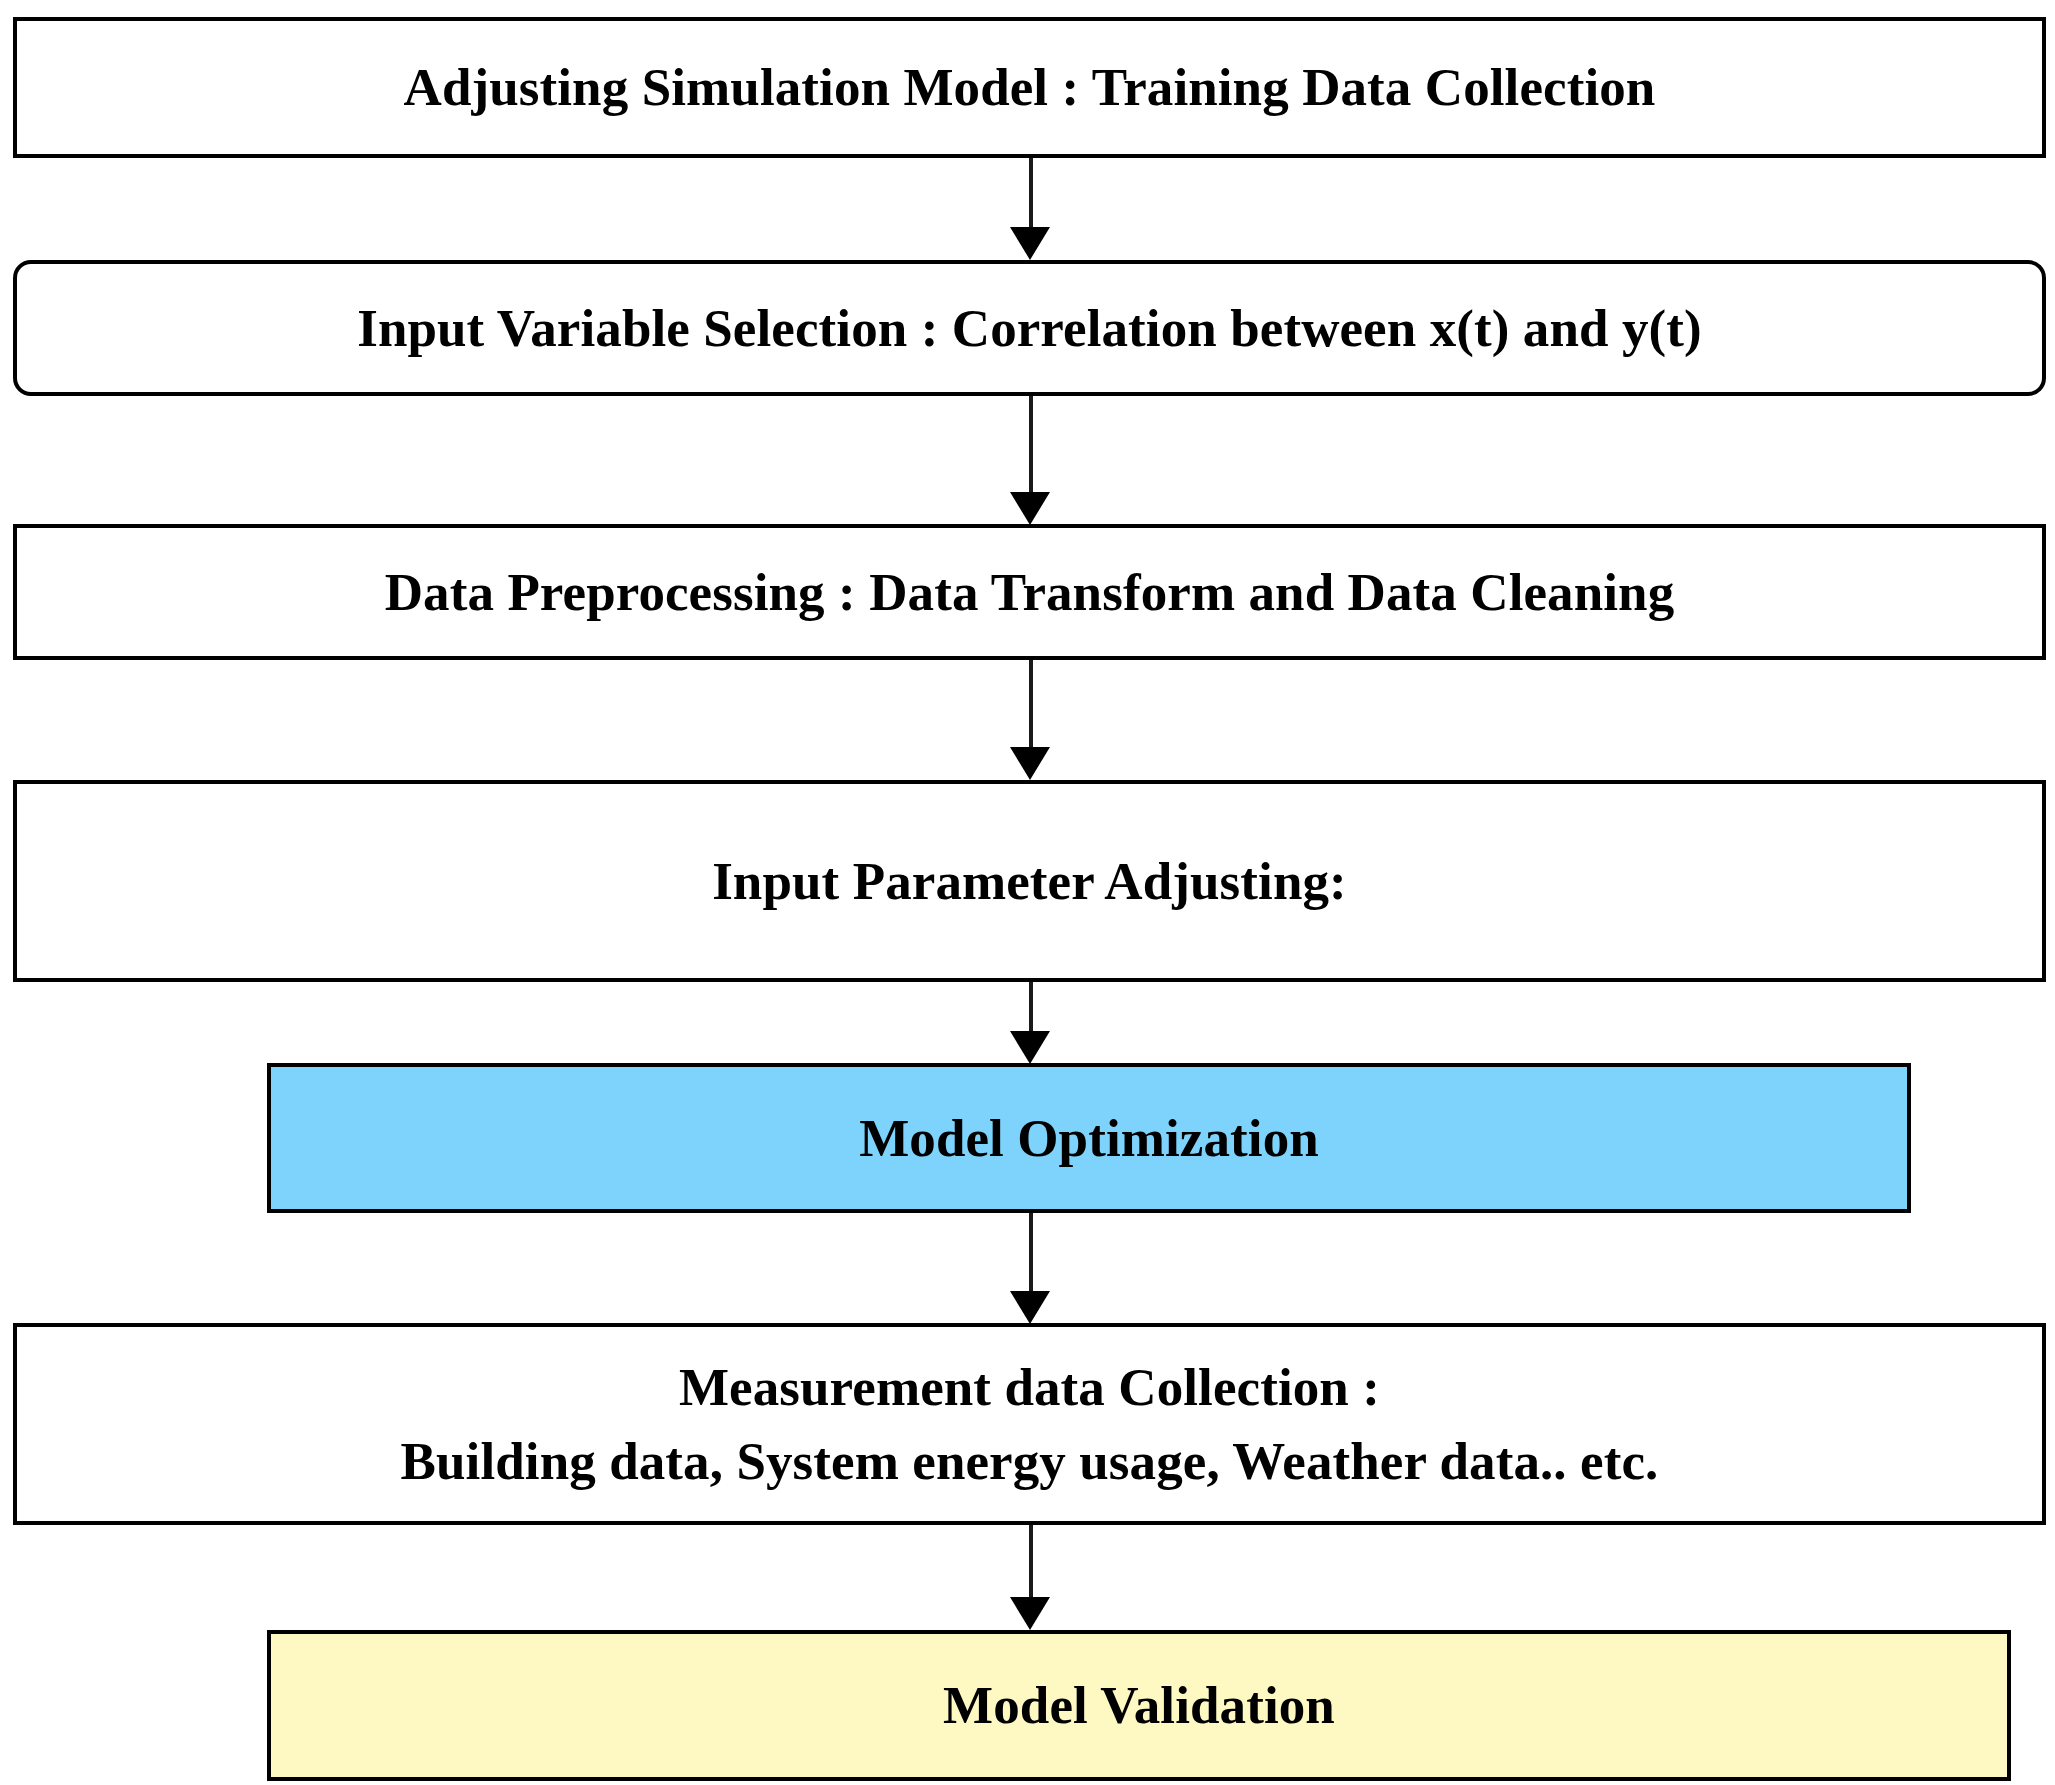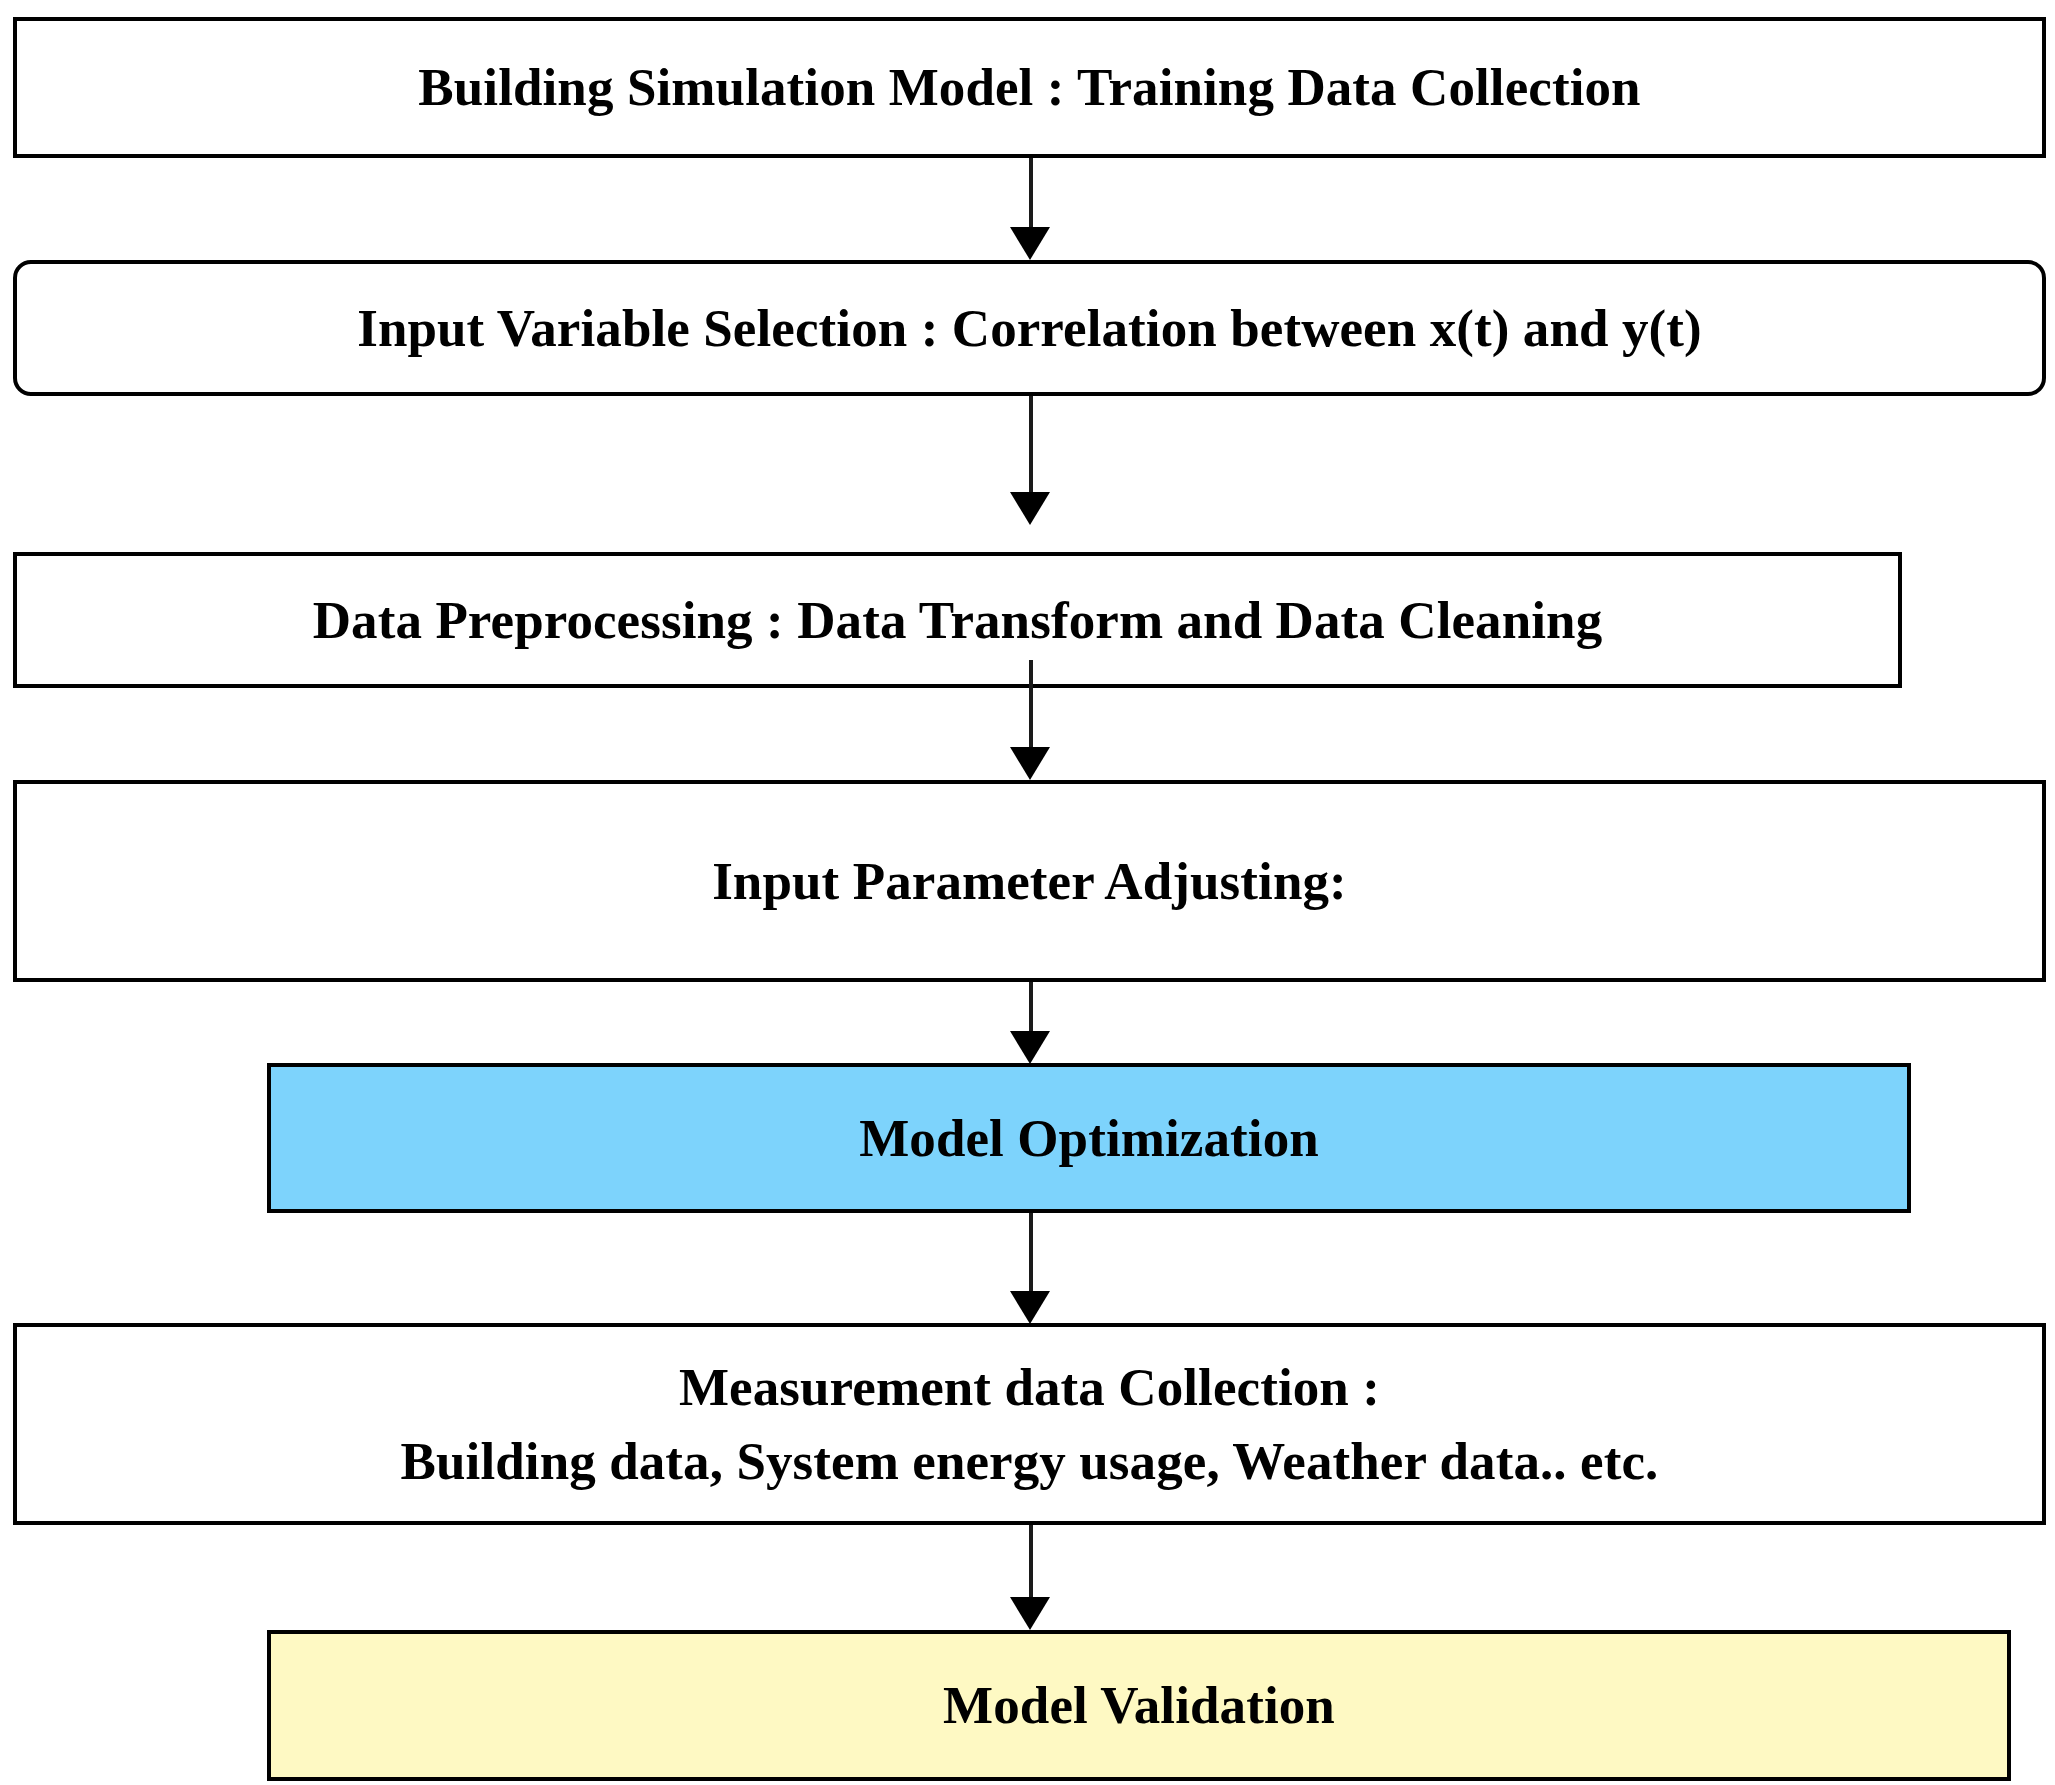--- a/index.html
+++ b/index.html
@@ -42,21 +42,21 @@
   }
   .bold {
     font-weight: 700;
   }
   .reg {
     font-weight: 700;
   }
   
   #node-1 { left: 13px;  top: 17px;   width: 2033px; height: 141px; }
   #node-2 { left: 13px;  top: 260px;  width: 2033px; height: 136px; border-radius: 18px; }
-  #node-3 { left: 13px;  top: 552px;  width: 1889px; height: 136px; justify-content: center; }
+  #node-3 { left: 13px;  top: 524px;  width: 2033px; height: 136px; justify-content: center; }
   #node-4 { left: 13px;  top: 780px; width: 2033px; height: 202px; }
   #node-5 { left: 267px; top: 1063px; width: 1644px; height: 150px;
             background: #7dd3fc; }
   #node-6 { left: 13px;  top: 1323px; width: 2033px; height: 202px; }
   #node-7 { left: 267px; top: 1630px; width: 1744px; height: 151px;
             background: #fef9c3; text-align: center; }
 
   
   .arrow {
     position: absolute;
@@ -102,21 +102,21 @@
   #arrow-6 { top: 1525px; height: 105px; }
   #arrow-6 .shaft { height: 73px; }
   #arrow-6 .head  { top: 72px; }
 </style>
 </head>
 <body>
 
 <div id="canvas">
 
   <div class="node" id="node-1">
-    <span class="line"><span class="bold">Building Simulation Model</span><span class="reg"> : Training Data Collection</span></span>
+    <span class="line"><span class="bold">Adjusting Simulation Model</span><span class="reg"> : Training Data Collection</span></span>
   </div>
 
   <div class="arrow" id="arrow-1">
     <div class="shaft"></div>
     <div class="head"></div>
   </div>
 
   <div class="node" id="node-2">
     <span class="line"><span class="bold">Input Variable Selection</span><span class="reg"> : Correlation between x(t) and y(t)</span></span>
   </div>

